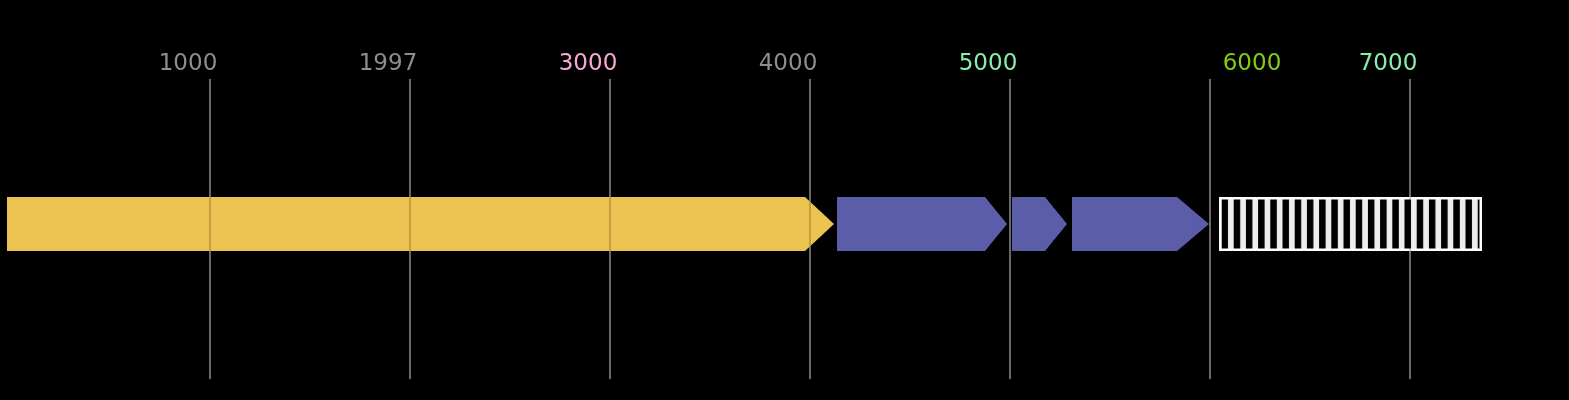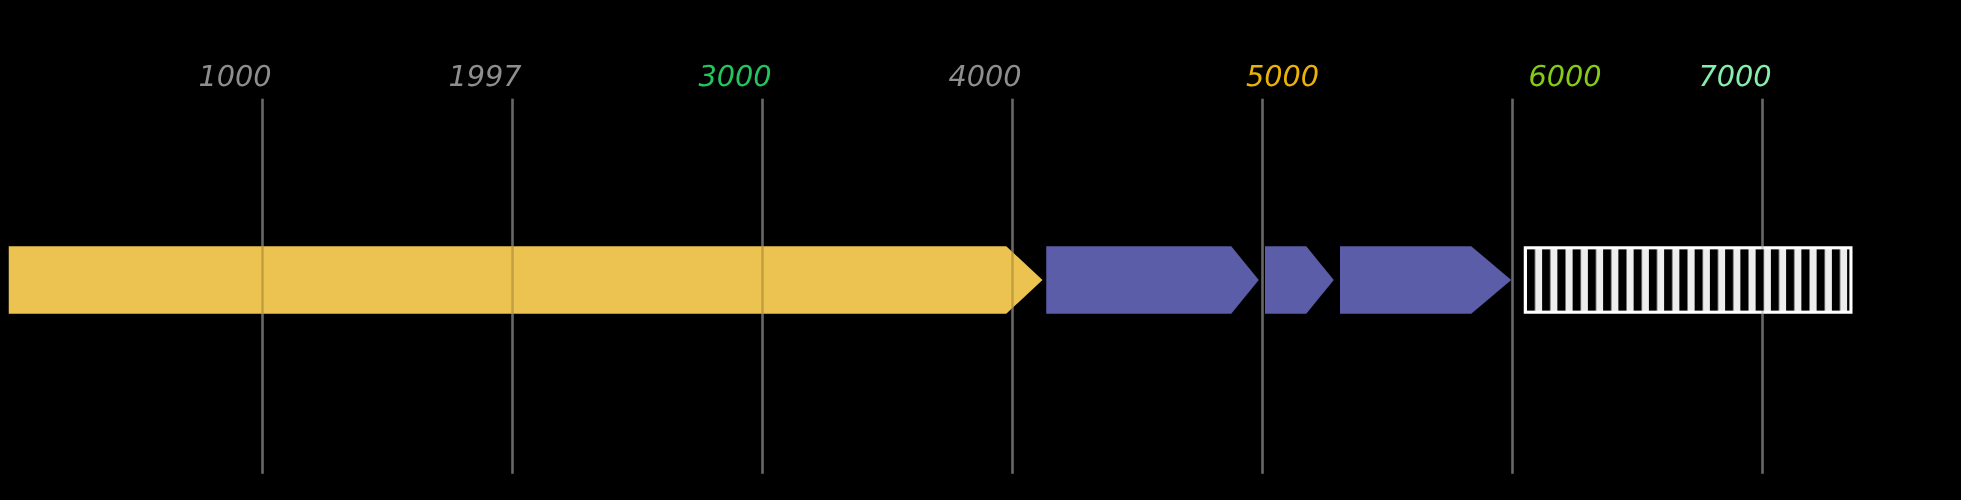--- a/index.html
+++ b/index.html
@@ -7,21 +7,20 @@
     padding: 0;
     background: #000000;
   }
   .canvas {
     position: relative;
     width: 1569px;
     height: 400px;
     background: #000000;
     overflow: hidden;
     font-family: "DejaVu Sans", sans-serif;
-    font-style: italic;
   }
   .layer {
     position: absolute;
     top: 0;
     left: 0;
     width: 100%;
     height: 100%;
   }
   .gridline {
     position: absolute;
@@ -81,19 +80,19 @@
       <div class="gridline-overlay" style="left: 409px; top: 79px; height: 300px;"></div>
       <div class="gridline-overlay" style="left: 609px; top: 79px; height: 300px;"></div>
       <div class="gridline-overlay" style="left: 809px; top: 79px; height: 300px;"></div>
       <div class="gridline-overlay" style="left: 1009px; top: 79px; height: 300px;"></div>
       <div class="gridline-overlay" style="left: 1209px; top: 79px; height: 300px;"></div>
       <div class="gridline-overlay" style="left: 1409px; top: 79px; height: 300px;"></div>
     </div>
   <div class="layer" id="labels-layer">
       <div class="tick-label" style="left: 188px; top: 51px; color: rgb(142, 142, 142);">1000</div>
       <div class="tick-label" style="left: 388px; top: 51px; color: rgb(142, 142, 142);">1997</div>
-      <div class="tick-label" style="left: 588px; top: 51px; color: #22c55e;">3000</div>
+      <div class="tick-label" style="left: 588px; top: 51px; color: #f9a8d4;">3000</div>
       <div class="tick-label" style="left: 788px; top: 51px; color: rgb(142, 142, 142);">4000</div>
-      <div class="tick-label" style="left: 988px; top: 51px; color: #eab308; margin-left: 38px;">5000</div>
+      <div class="tick-label" style="left: 988px; top: 51px; color: #86efac;">5000</div>
       <div class="tick-label" style="left: 1252px; top: 51px; color: #84cc16;">6000</div>
       <div class="tick-label" style="left: 1388px; top: 51px; color: #86efac;">7000</div>
     </div>
 </div>
 
 </body></html>

